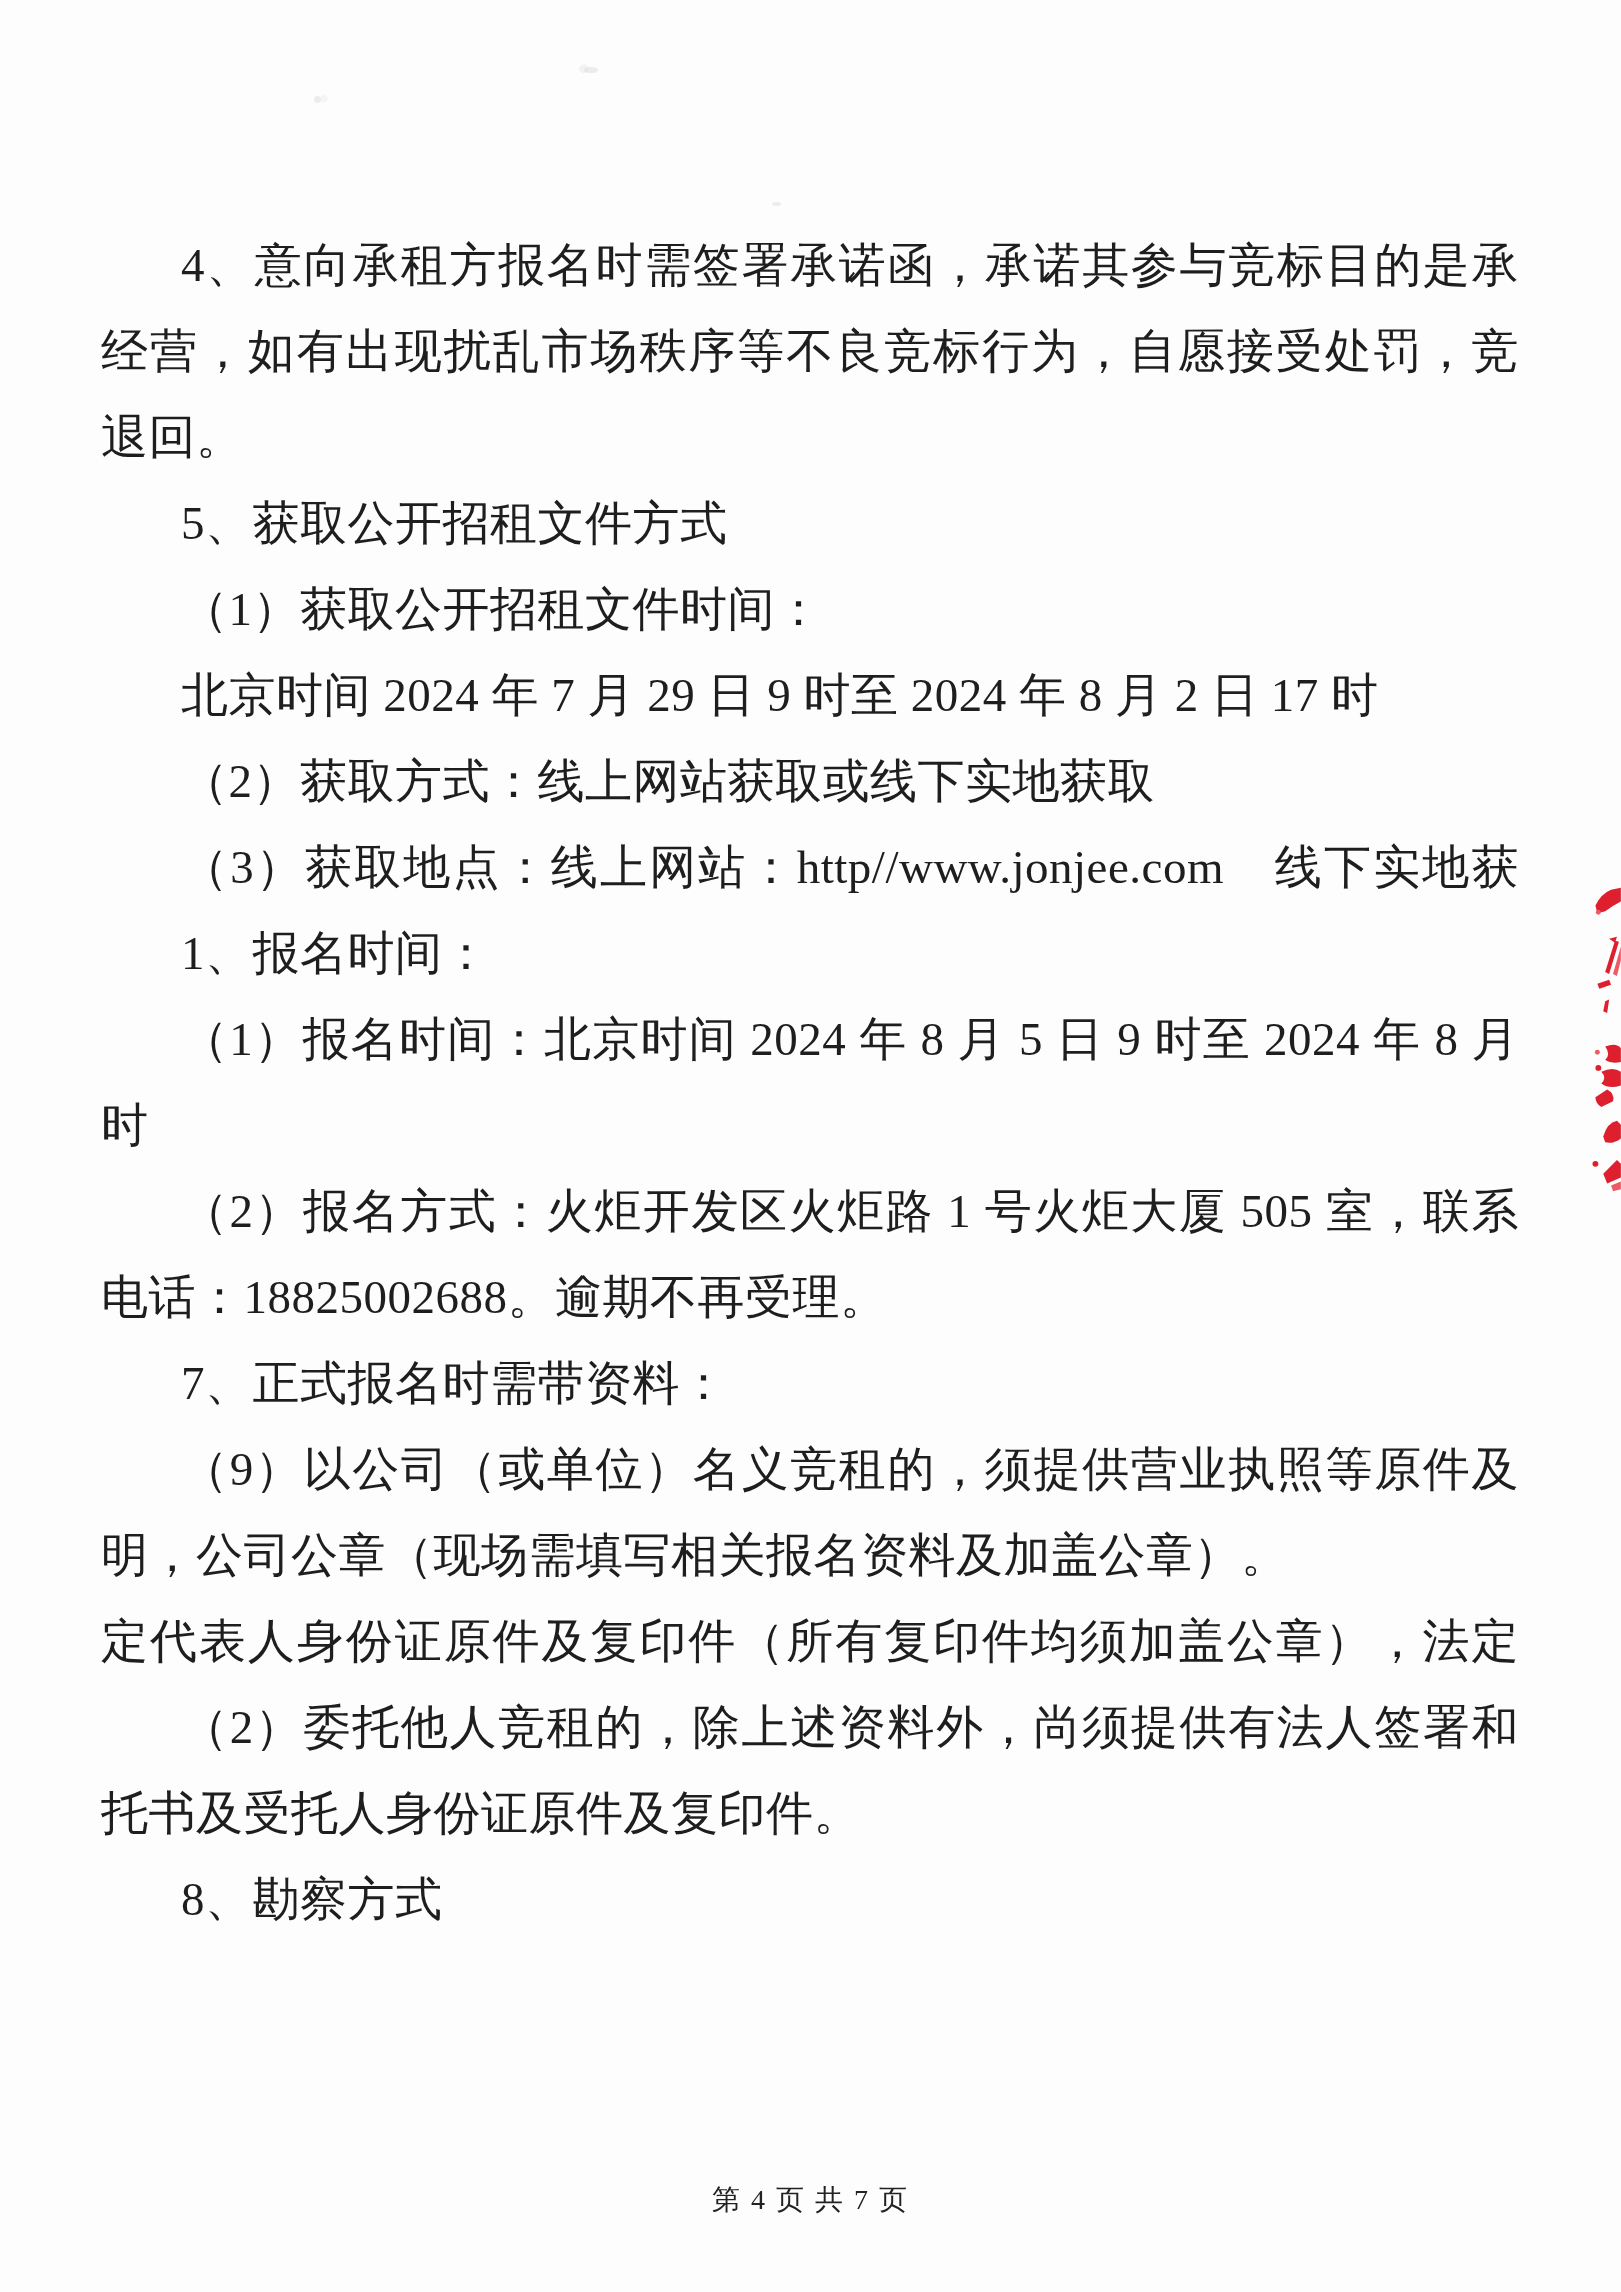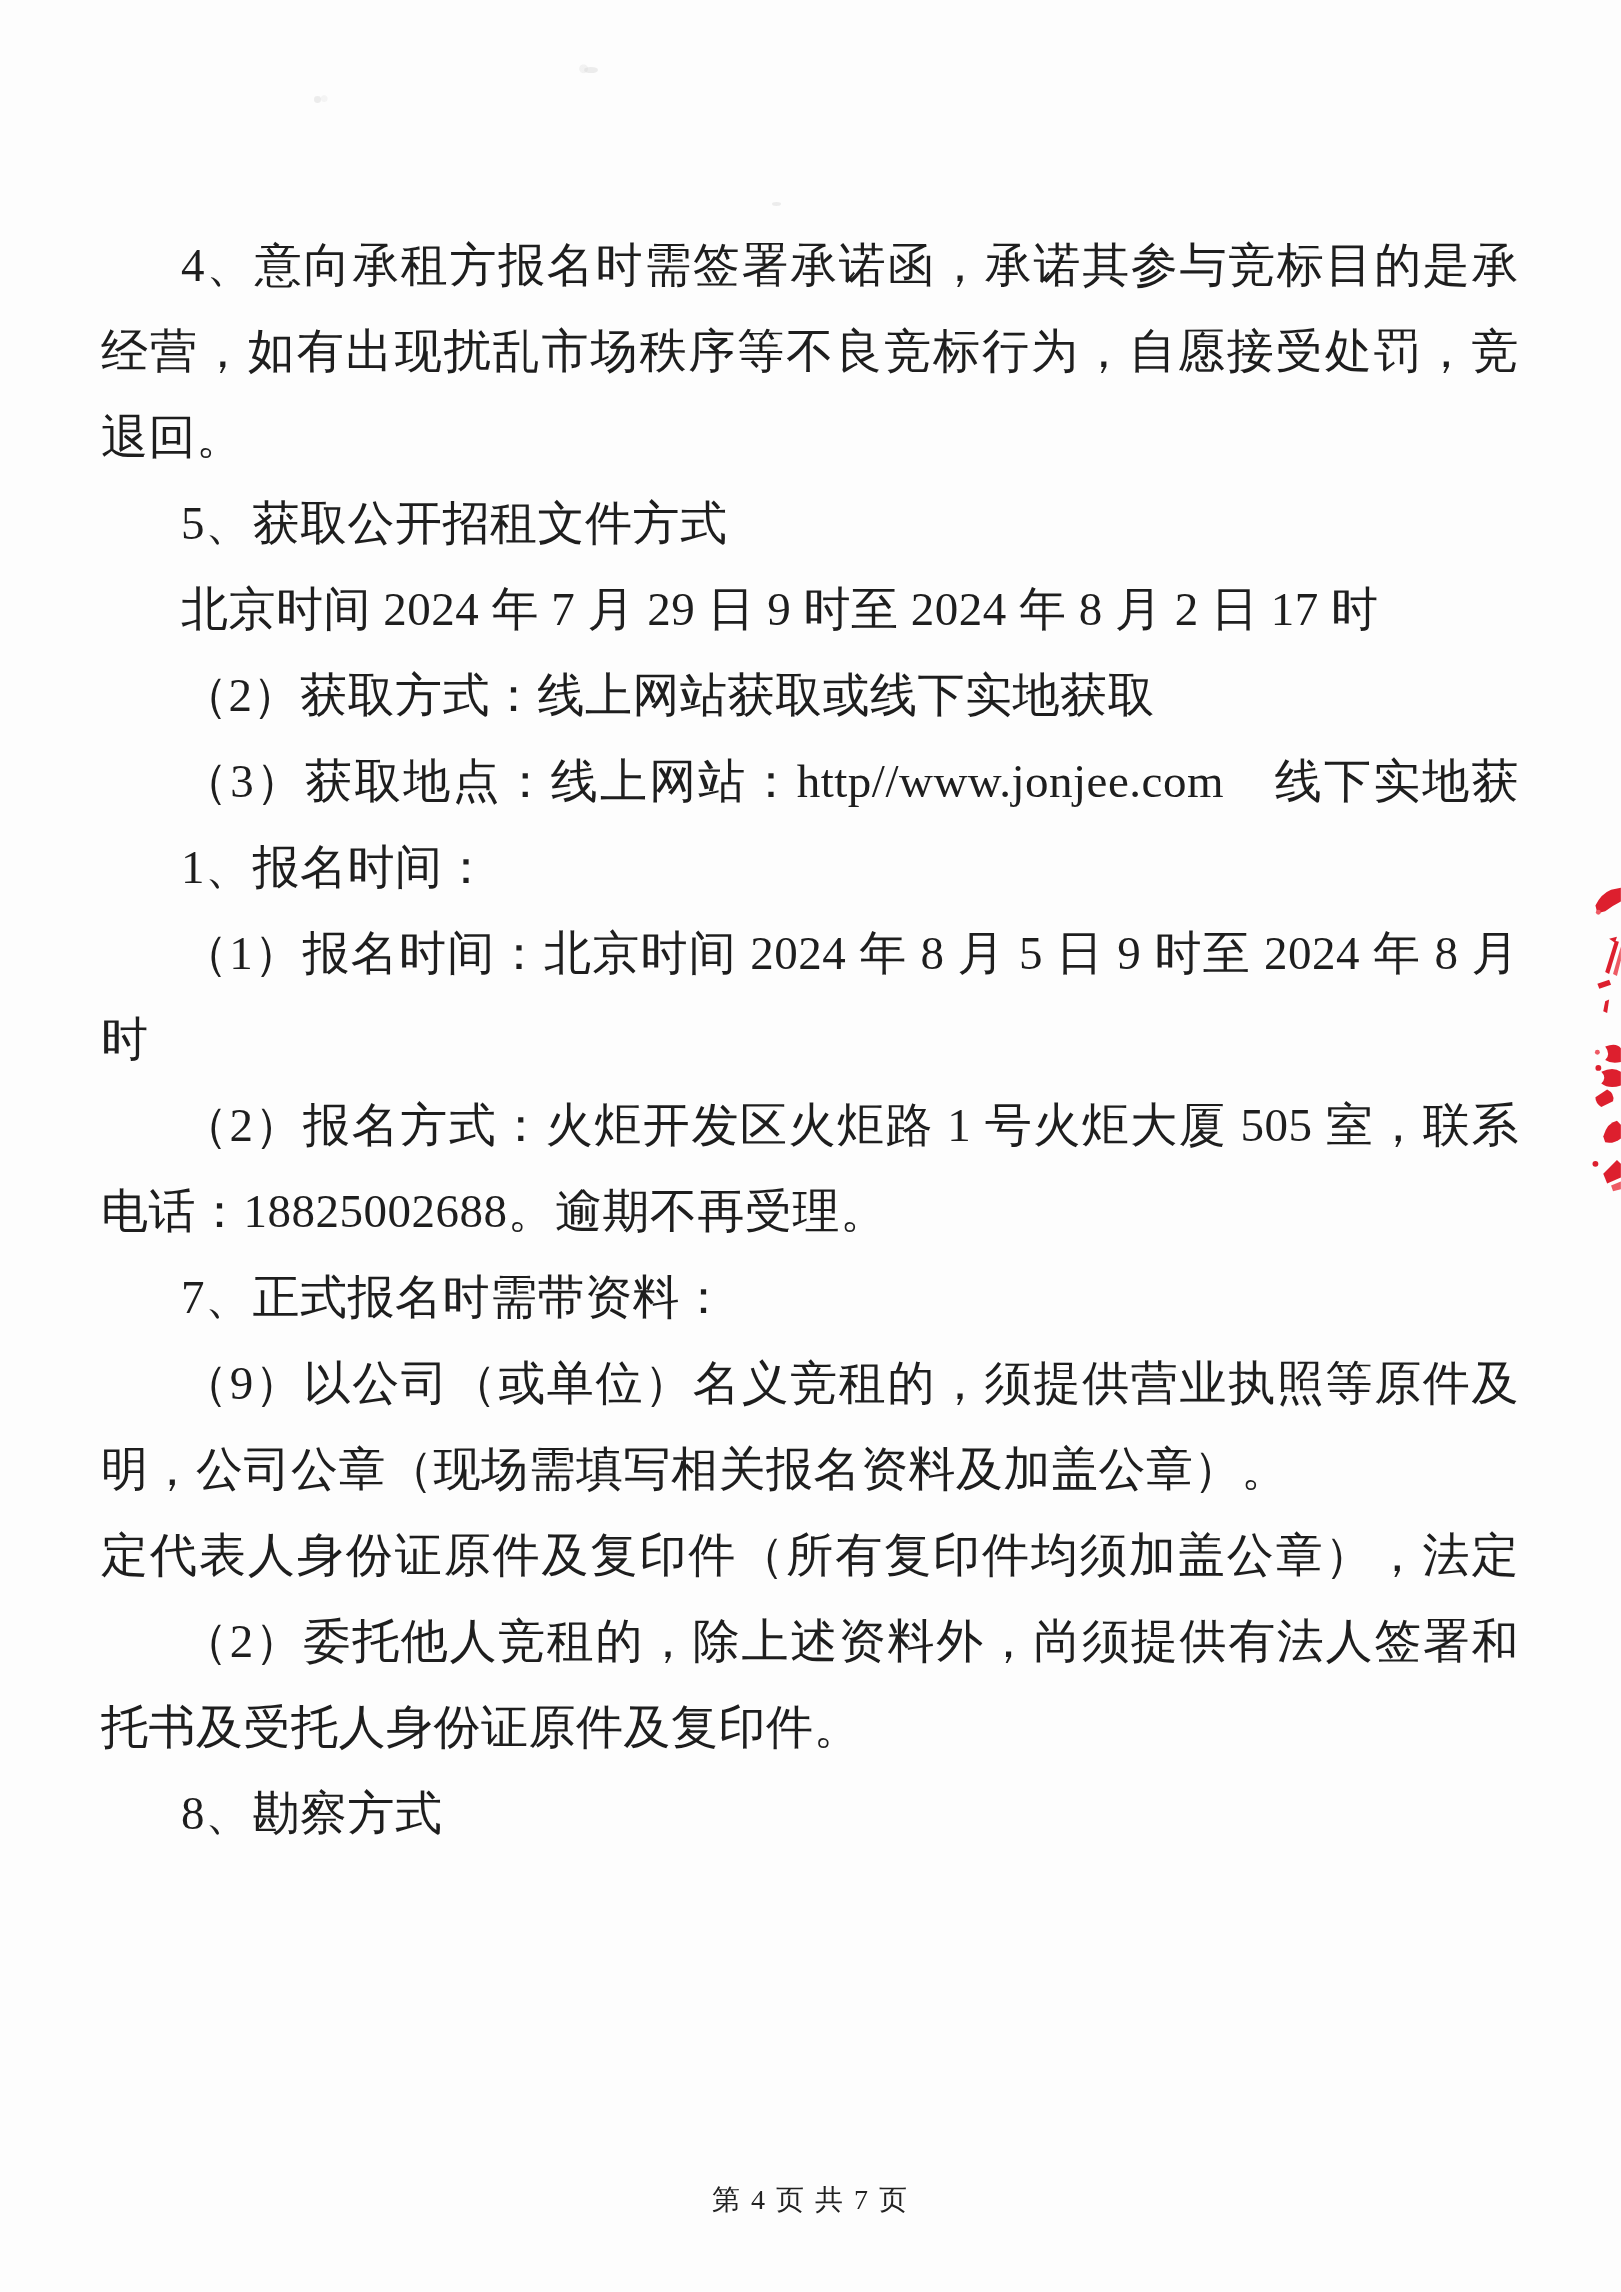--- a/index.html
+++ b/index.html
@@ -73,20 +73,21 @@
 </head>
 <body>
 
 <div class="page">
 
   <div class="body-text">
     <div class="line indent full">4、意向承租方报名时需签署承诺函，承诺其参与竞标目的是承租物业自主</div>
     <div class="line full">经营，如有出现扰乱市场秩序等不良竞标行为，自愿接受处罚，竞租保证金不予</div>
     <div class="line">退回。</div>
     <div class="line indent">5、获取公开招租文件方式</div>
+    <div class="line indent">（1）获取公开招租文件时间：</div>
     <div class="line indent">北京时间 2024 年 7 月 29 日 9 时至 2024 年 8 月 2 日 17 时</div>
     <div class="line indent">（2）获取方式：线上网站获取或线下实地获取</div>
     <div class="line indent full">（3）获取地点：线上网站：http//www.jonjee.com　线下实地获取：火炬</div>
     <div class="line indent">1、报名时间：</div>
     <div class="line indent full">（1）报名时间：北京时间 2024 年 8 月 5 日 9 时至 2024 年 8 月 9 日 17</div>
     <div class="line">时</div>
     <div class="line indent full">（2）报名方式：火炬开发区火炬路 1 号火炬大厦 505 室，联系人：卢先生，</div>
     <div class="line">电话：18825002688。逾期不再受理。</div>
     <div class="line indent">7、正式报名时需带资料：</div>
     <div class="line indent full">（9）以公司（或单位）名义竞租的，须提供营业执照等原件及复印件，法</div>

